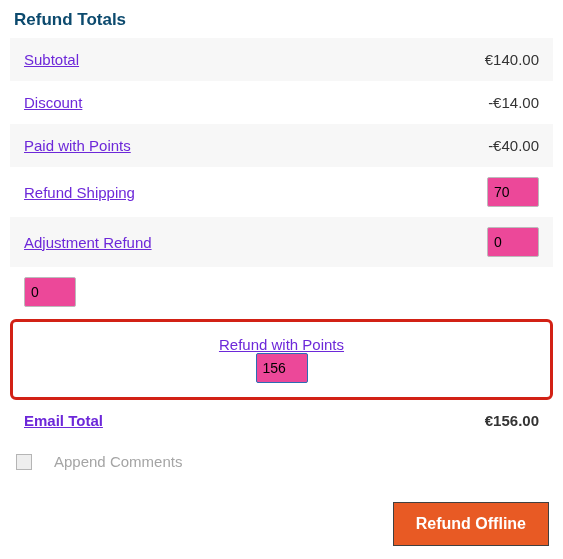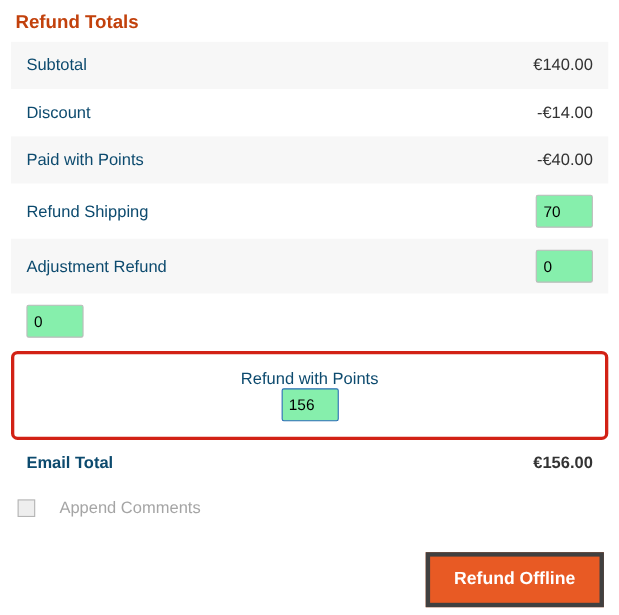--- a/index.html
+++ b/index.html
@@ -8,45 +8,45 @@
     font-family: -apple-system, BlinkMacSystemFont, "Segoe UI", Helvetica, Arial, sans-serif;
     background: #fff;
     color: #303030;
     width: 563px;
   }
   .wrap { padding: 8px 10px 14px 10px; }
   .section-title {
     font-size: 17px;
     font-weight: 600;
     margin: 2px 0 8px 4px;
-    color: #c2410c;
+    color: #0c4a6e;
   }
   .totals { width: 100%; }
   .row {
     display: flex;
     justify-content: space-between;
     align-items: center;
     padding: 13px 14px;
     font-size: 15px;
     background: #f7f7f7;
   }
   .row.alt { background: #fff; }
   .row.with-input { padding: 10px 14px; }
-  .row .label { color: #0c4a6e; }
+  .row .label { color: #6d28d9; text-decoration: underline; }
   .row .value { color: #333; }
   .neg {}
   .input-cell input {
     width: 52px;
     height: 30px;
     border: 1px solid #bbb;
     border-radius: 2px;
     font-size: 14px;
     padding: 4px 6px;
     text-align: left;
-    background: #86efac;
+    background: #ec4899;
   }
   .row.highlight {
     border: 3px solid #d22115;
     border-radius: 6px;
     margin: 2px 0;
     padding: 14px 14px;
     background: #fff;
     flex-direction: column;
   }
   .row.highlight input {
@@ -78,21 +78,21 @@
   }
   .cb.disabled { background: #eeeeee; }
   .check-line.disabled { color: #a5a5a5; }
   .button-row {
     display: flex;
     justify-content: flex-end;
     padding: 18px 4px 4px 4px;
   }
   .btn-primary {
     background: #e85a24;
-    border: 4px solid #404040;
+    border: 1px solid #404040;
     color: #fff;
     font-size: 16px;
     font-weight: 600;
     padding: 12px 22px;
     cursor: pointer;
   }
 </style>
 </head>
 <body>
 

